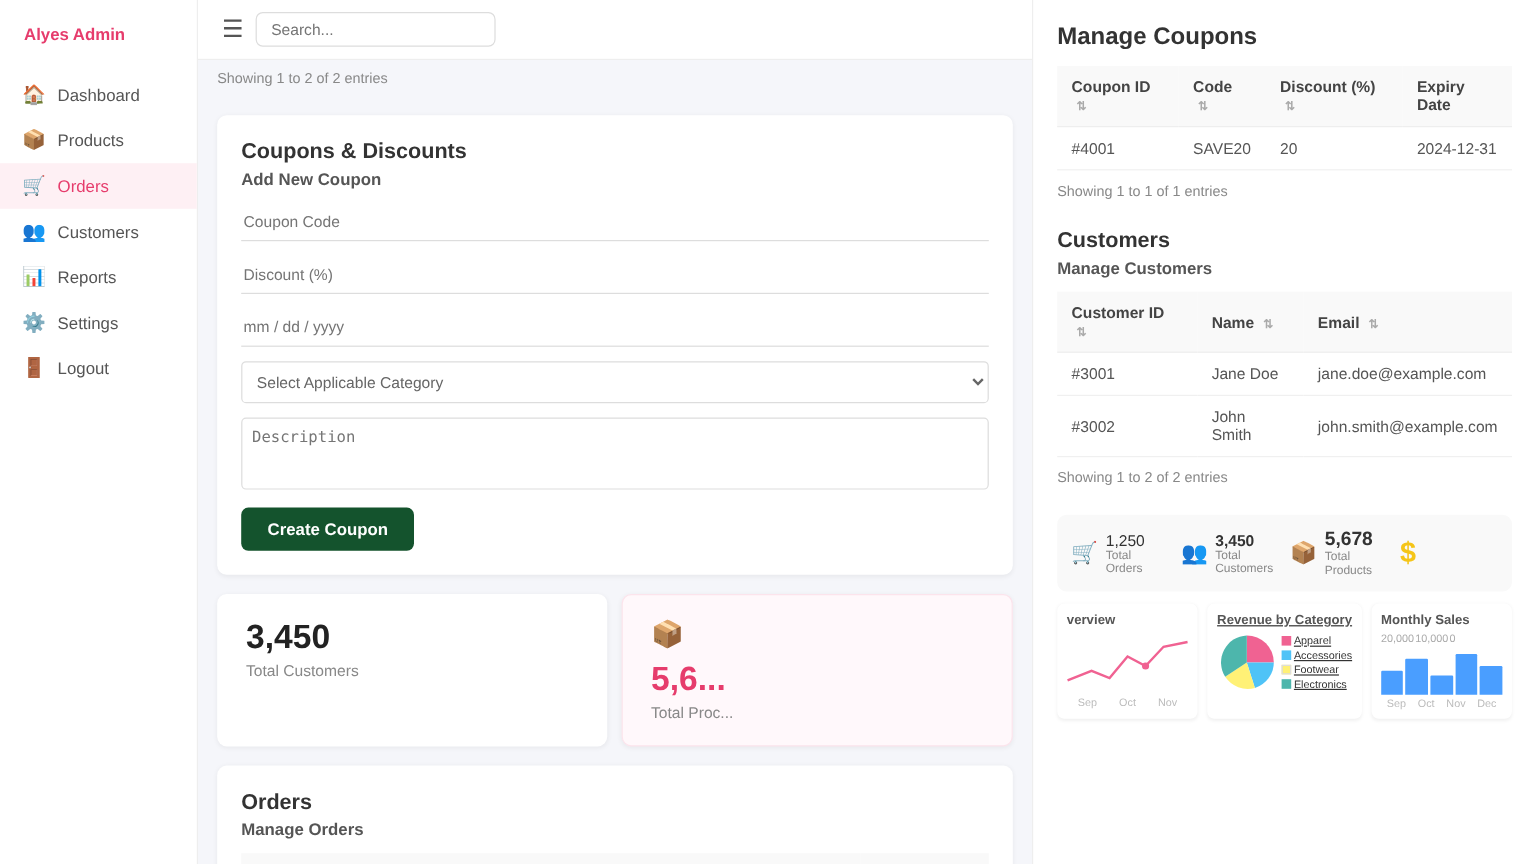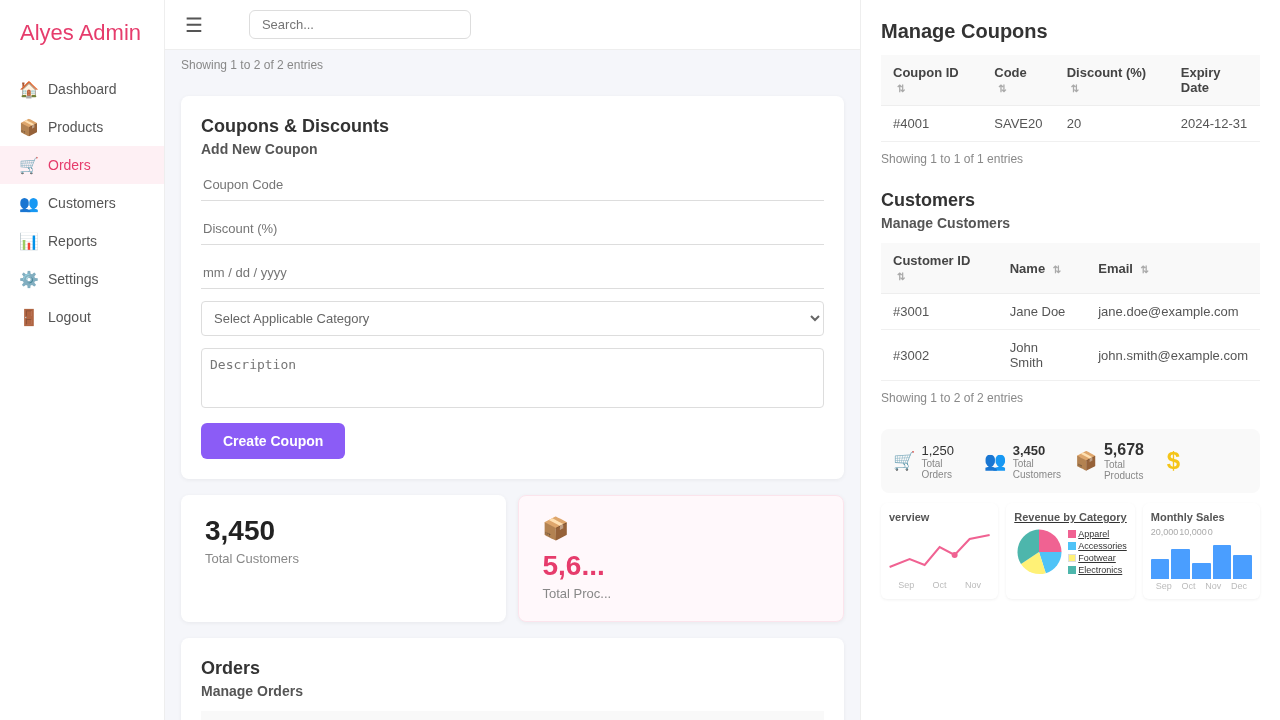--- a/index.html
+++ b/index.html
@@ -2,47 +2,47 @@
 <html><head>
   <meta charset="utf-8">
   <style>
     * { box-sizing: border-box; margin: 0; padding: 0; }
     body { font-family: 'Segoe UI', Arial, sans-serif; background: #f5f6fa; color: #333; font-size: 14px; overflow: hidden; }
 
     .app-wrapper { display: flex; width: 1280px; height: 720px; position: relative; }
 
     
     .sidebar { width: 165px; background: #fff; border-right: 1px solid #eee; display: flex; flex-direction: column; padding: 20px 0; flex-shrink: 0; }
-    .sidebar-logo { padding: 0 20px 24px; color: #e63c6c; font-size: 22px; font-weight: 400; }
+    .sidebar-logo { padding: 0 20px 24px; color: #e63c6c; font-size: 14px; font-weight: 700; }
     .sidebar-item { display: flex; align-items: center; gap: 10px; padding: 10px 20px; cursor: pointer; color: #555; font-size: 14px; }
     .sidebar-item.active { background: #fef0f4; color: #e63c6c; }
     .sidebar-icon { width: 18px; height: 18px; display: flex; align-items: center; justify-content: center; font-size: 16px; }
 
     
     .top-bar { display: flex; align-items: center; padding: 10px 20px; background: #fff; border-bottom: 1px solid #eee; gap: 10px; }
     .hamburger { font-size: 20px; cursor: pointer; color: #555; }
-    .search-box { border: 1px solid #ddd; border-radius: 6px; padding: 6px 12px; width: 222px; outline: none; font-size: 13px; margin-left: 36px; }
+    .search-box { border: 1px solid #ddd; border-radius: 6px; padding: 6px 12px; width: 200px; outline: none; font-size: 13px; }
 
     
     .section { background: #fff; border-radius: 8px; padding: 20px; margin: 16px; box-shadow: 0 1px 4px rgba(0,0,0,0.06); }
     .section-title { font-size: 18px; font-weight: 700; margin-bottom: 4px; }
     .section-subtitle { font-size: 14px; font-weight: 600; color: #555; margin-bottom: 12px; }
 
     
     .stats-row { display: flex; gap: 12px; margin: 16px; }
     .stat-card { background: #fff; border-radius: 8px; padding: 20px 24px; flex: 1; box-shadow: 0 1px 4px rgba(0,0,0,0.06); display: flex; flex-direction: column; align-items: flex-start; gap: 4px; }
     .stat-number { font-size: 28px; font-weight: 700; color: #222; }
     .stat-label { font-size: 13px; color: #888; }
     .stat-icon { font-size: 22px; color: #e63c6c; margin-bottom: 4px; }
 
     
     .form-input { width: 100%; border: none; border-bottom: 1px solid #ddd; padding: 8px 2px; margin-bottom: 12px; font-size: 13px; outline: none; color: #666; background: transparent; }
     .form-select { width: 100%; border: 1px solid #ddd; border-radius: 4px; padding: 8px; font-size: 13px; color: #666; background: #fff; outline: none; margin-bottom: 12px; }
     .form-textarea { width: 100%; border: 1px solid #ddd; border-radius: 4px; padding: 8px; font-size: 13px; color: #666; background: #fff; outline: none; resize: none; height: 60px; margin-bottom: 12px; }
-    .btn-create { background: #8b5cf6; color: #fff; border: none; border-radius: 6px; padding: 10px 22px; font-size: 14px; cursor: pointer; font-weight: 600; }
+    .btn-create { background: #14532d; color: #fff; border: none; border-radius: 6px; padding: 10px 22px; font-size: 14px; cursor: pointer; font-weight: 600; }
 
     
     table { width: 100%; border-collapse: collapse; font-size: 13px; }
     th { background: #f9f9f9; padding: 10px 12px; text-align: left; font-weight: 600; color: #444; border-bottom: 1px solid #eee; }
     td { padding: 10px 12px; border-bottom: 1px solid #f0f0f0; color: #555; }
     .sort-icon { font-size: 10px; color: #aaa; margin-left: 4px; }
     .entries-text { font-size: 12px; color: #888; margin-top: 10px; }
 
     
     .right-panel { width: 420px; background: #fff; border-left: 1px solid #eee; overflow-y: auto; padding: 20px; flex-shrink: 0; }

